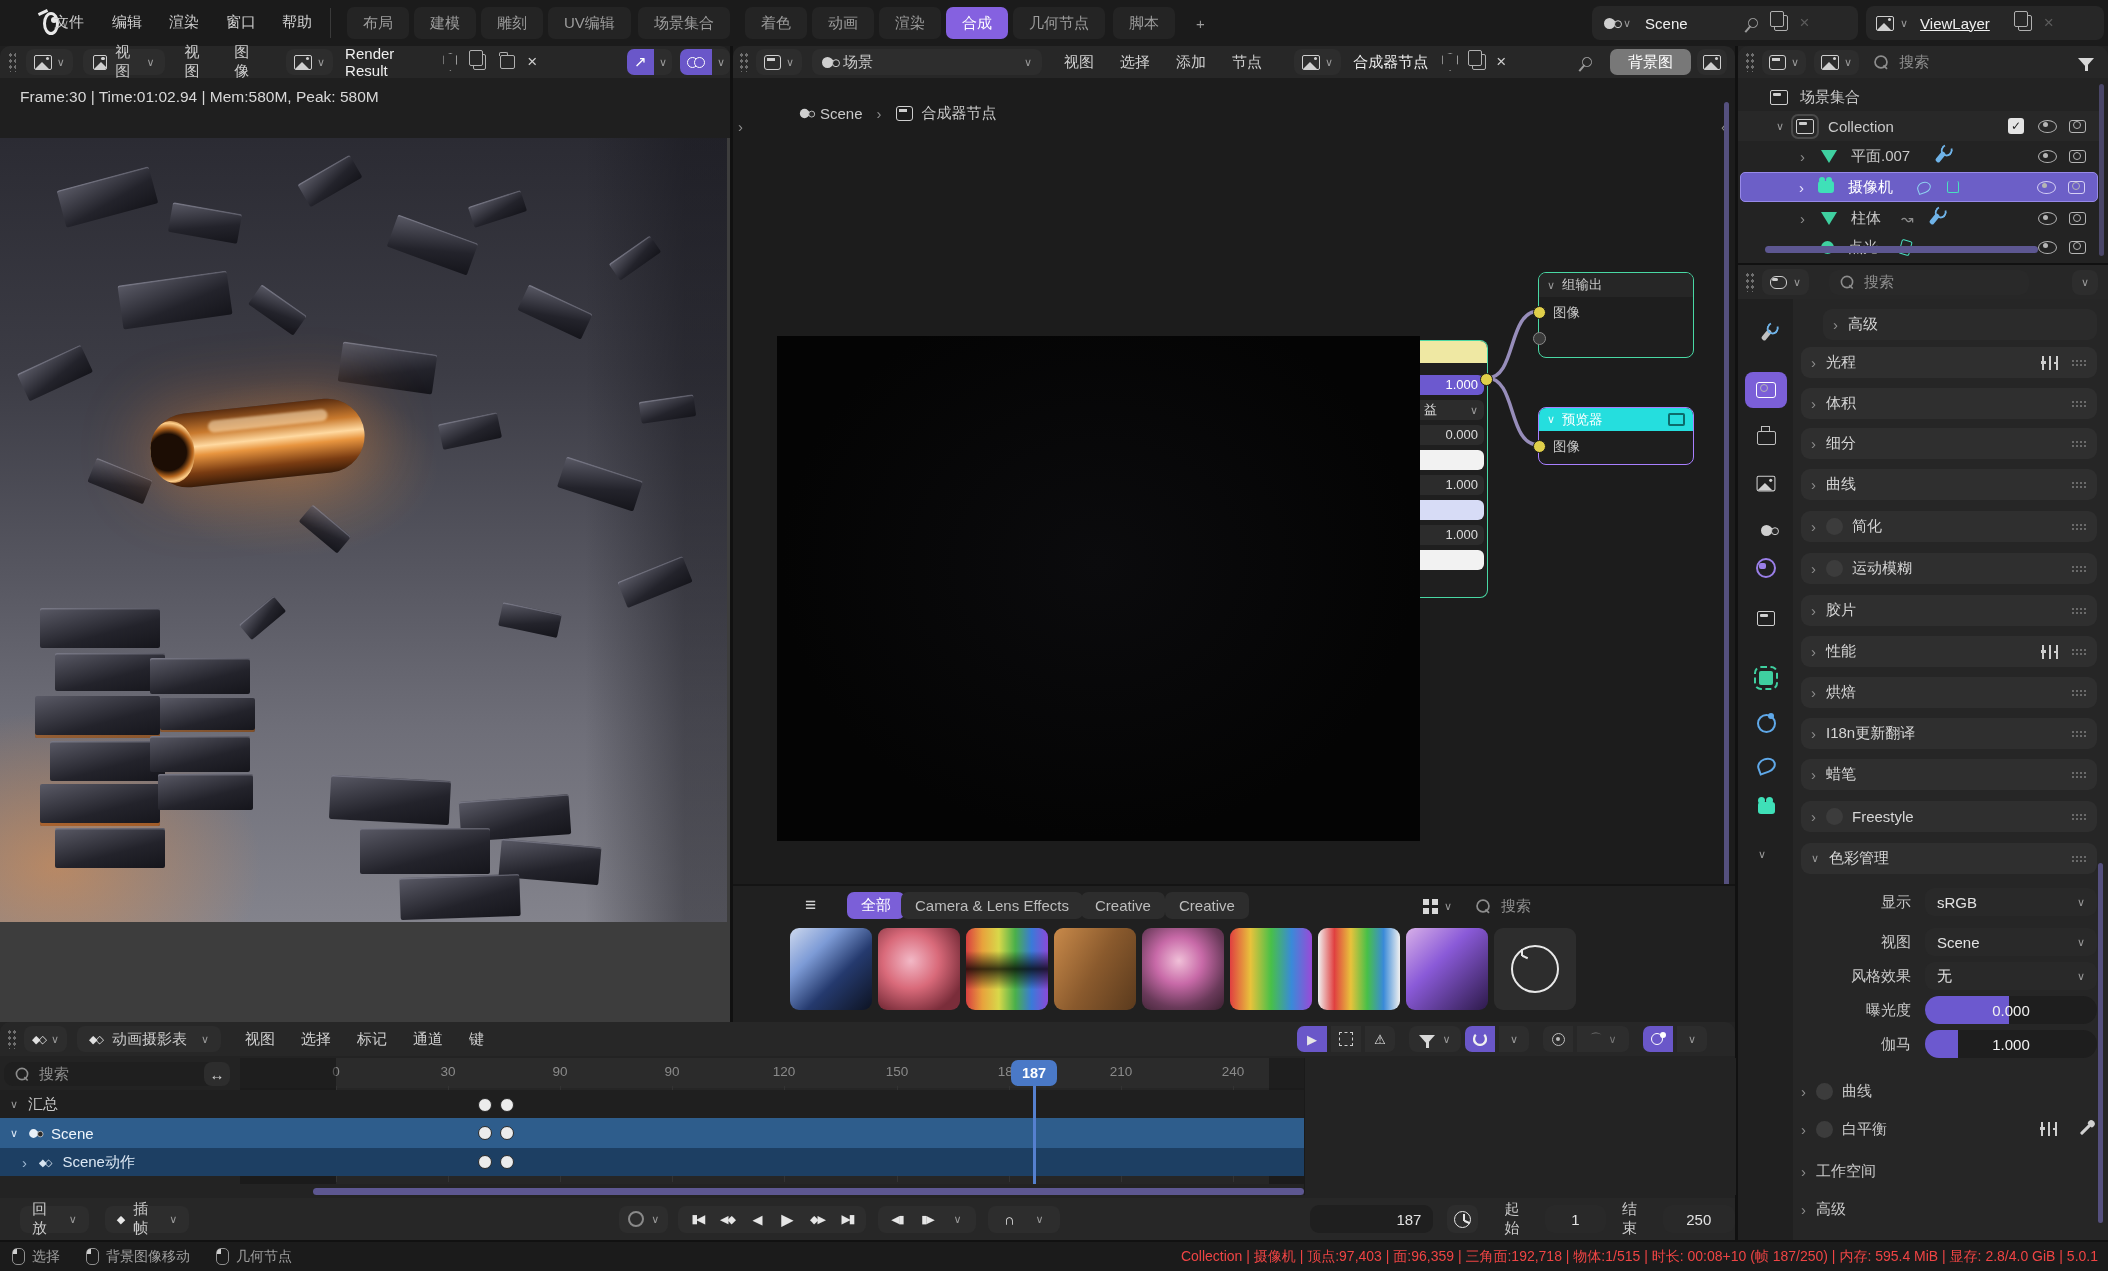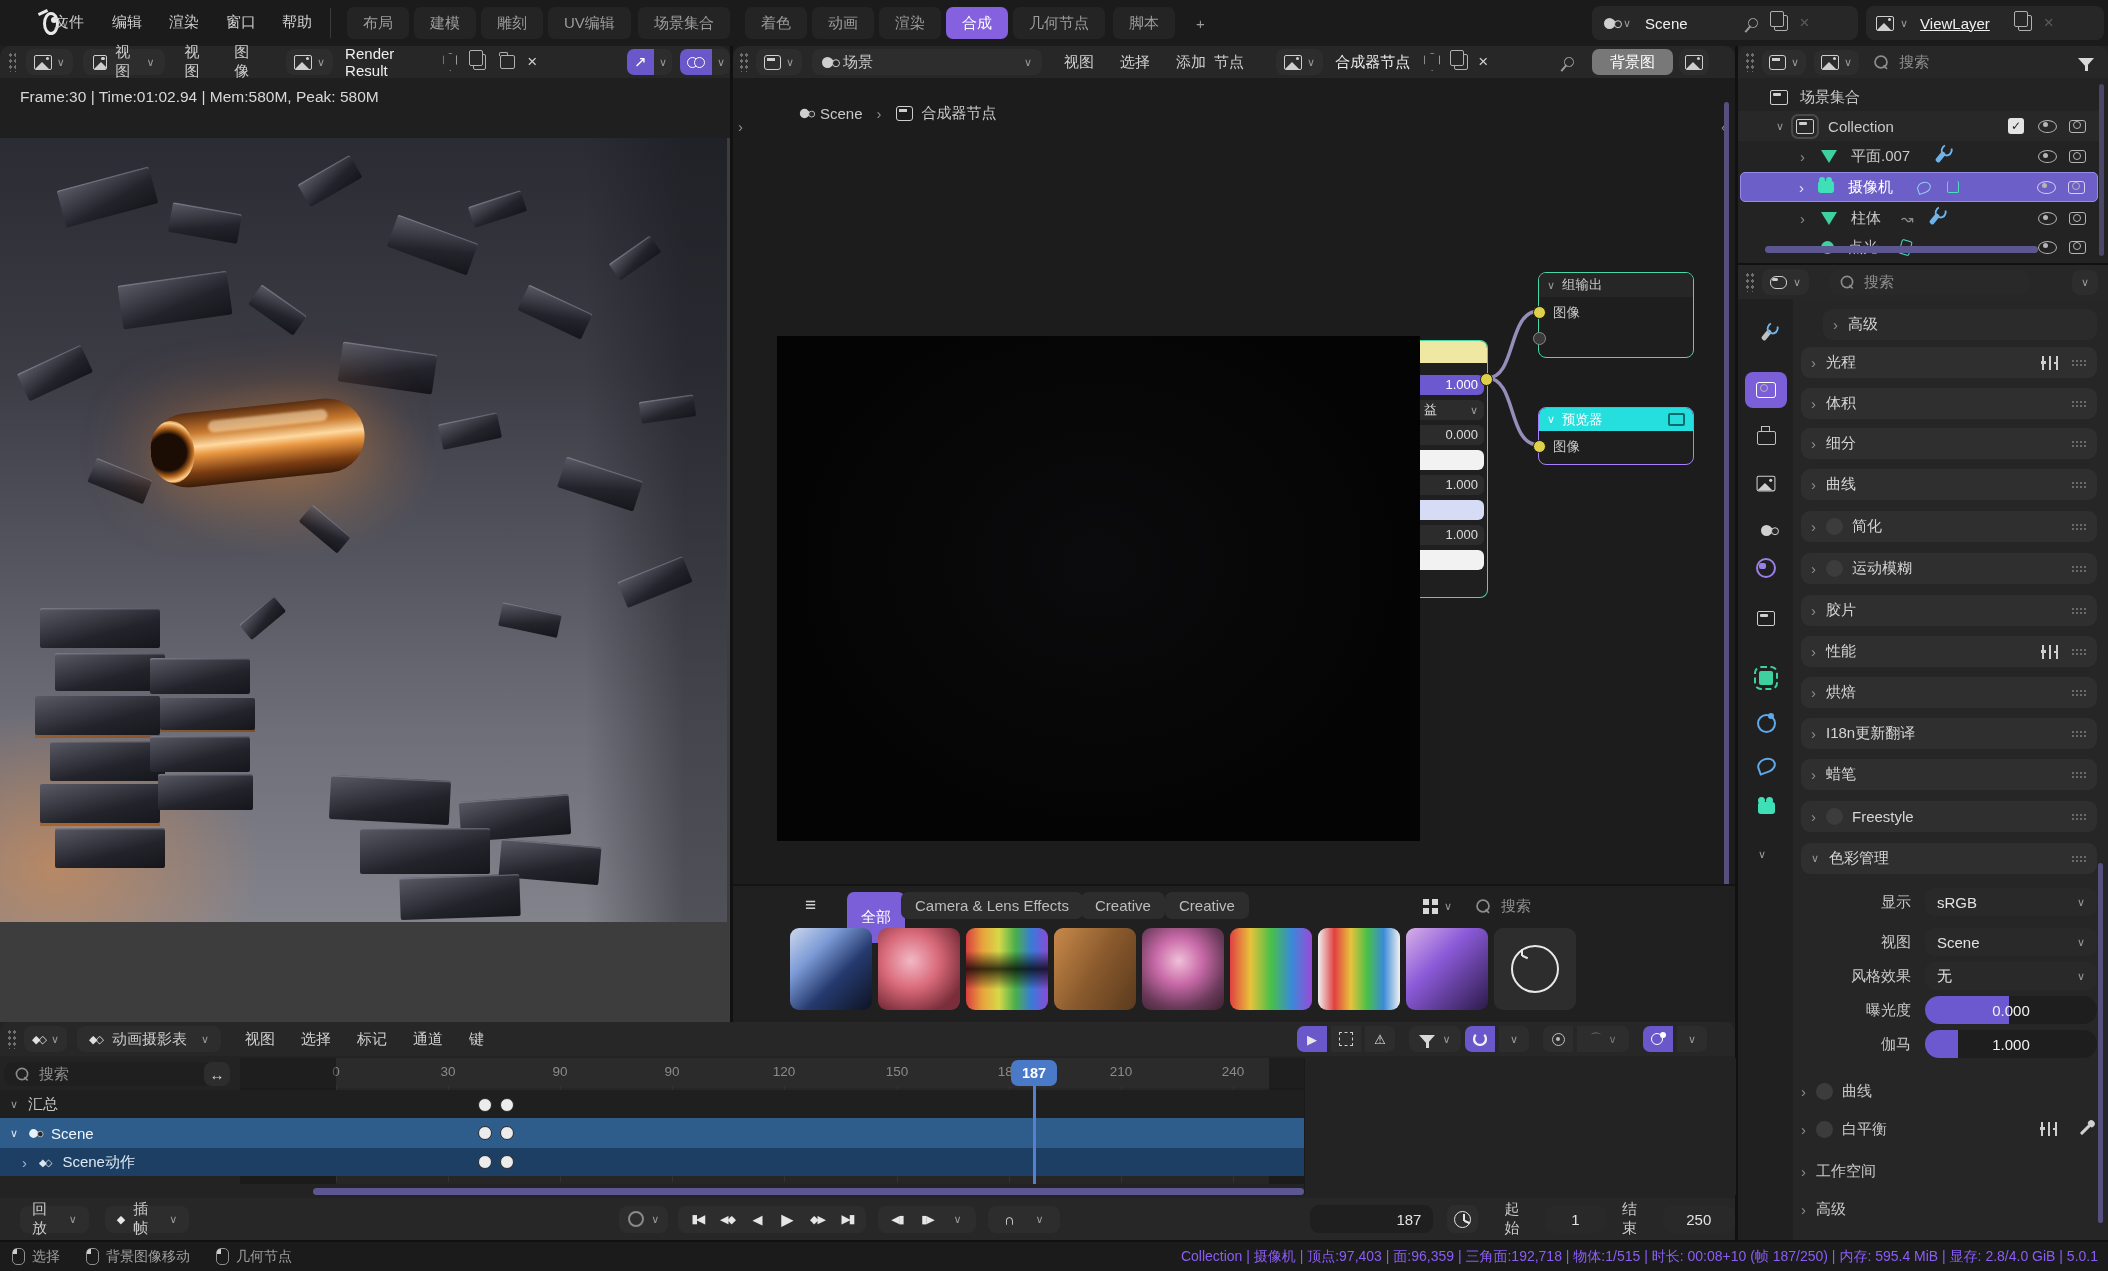--- a/index.html
+++ b/index.html
@@ -244,21 +244,21 @@
           <span class="chev" style="margin-left:5px;">∨</span>
         </div>
       <div class="row pill" style="margin-left:10px;height:26px;width:210px;padding:0 10px;">
           <span class="ic-drop"></span>
           <span class="txt" style="margin-left:10px;">场景</span>
           <span class="chev" style="margin-left:auto;">∨</span>
         </div>
       <span class="menu" style="margin-left:18px;">视图</span>
       <span class="menu" style="margin-left:18px;">选择</span>
       <span class="menu" style="margin-left:18px;">添加</span>
-      <span class="menu" style="">节点</span>
+      <span class="menu" style="margin-left:18px;">节点</span>
       <div class="row pill" style="margin-left:28px;height:26px;padding:0 8px;">
           <span class="ic-img"></span>
           <span class="chev" style="margin-left:5px;">∨</span>
         </div>
       <span class="wht" style="margin-left:12px;">合成器节点</span>
       <span class="ic-shield" style="margin-left:14px;"></span>
       <span class="ic-copy" style="margin-left:14px;"></span>
       <span style="margin-left:10px;color:#cfcfcf;font-size:17px;">×</span>
       <span class="ic-pin" style="margin-left:76px;"></span>
       <div class="row" style="margin-left:18px;height:26px;background:#787878;border-radius:7px;padding:0 18px;color:#fff;">
@@ -315,21 +315,21 @@
           <span style="font-size:13.5px;color:#fdffff;">预览器</span>
           <span style="margin-left:auto;width:13px;height:9px;border:2px solid #0c6b6b;border-radius:2px;"></span>
         </div>
       <div class="sock" style="left:-6px;top:32px;"></div>
       <span class="txt" style="position:absolute;left:14px;top:30px;font-size:13.5px;">图像</span>
     </div>
     <div class="ab" style="left:991px;top:56px;width:5px;height:784px;background:#55507e;border-radius:3px;"></div>
 
     <div class="ab" style="left:0;top:838px;width:1002px;height:138px;background:#202020;border-top:2px solid #141414;">
       <span style="position:absolute;left:72px;top:8px;color:#cfcfcf;font-size:19px;">≡</span>
-      <div class="ab row" style="left:114px;top:6px;height:27px;padding:12px 14px;background:#7b5fd8;border-radius:7px;color:#fff;">
+      <div class="ab row" style="left:114px;top:6px;height:27px;padding:0 14px;background:#7b5fd8;border-radius:7px;color:#fff;">
           <span>全部</span>
         </div>
       <div class="ab row" style="left:168px;top:6px;height:27px;padding:0 14px;background:#2d2d2d;border-radius:7px;color:#bdbdbd;">
           <span>Camera &amp; Lens Effects</span>
         </div>
       <div class="ab row" style="left:348px;top:6px;height:27px;padding:0 14px;background:#2d2d2d;border-radius:7px;color:#bdbdbd;">
           <span>Creative</span>
         </div>
       <div class="ab row" style="left:432px;top:6px;height:27px;padding:0 14px;background:#2d2d2d;border-radius:7px;color:#bdbdbd;">
           <span>Creative</span>
@@ -787,16 +787,16 @@
     </div>
   </div>
 
   <div class="ab row" style="left:0;top:1242px;width:2108px;height:29px;background:#1b1b1b;font-size:14px;color:#9f9f9f;">
     <span class="ic-mouse" style="margin-left:12px;"></span>
     <span style="margin-left:7px;">选择</span>
     <span class="ic-mouse" style="margin-left:26px;"></span>
     <span style="margin-left:7px;">背景图像移动</span>
     <span class="ic-mouse" style="margin-left:26px;"></span>
     <span style="margin-left:7px;">几何节点</span>
-    <span style="margin-left:auto;margin-right:10px;color:#8b5cf6;">Collection | 摄像机 | 顶点:97,403 | 面:96,359 | 三角面:192,718 | 物体:1/515 | 时长: 00:08+10 (帧 187/250) | 内存: 595.4 MiB | 显存: 2.8/4.0 GiB | 5.0.1</span>
+    <span style="margin-left:auto;margin-right:10px;color:#ef4444;">Collection | 摄像机 | 顶点:97,403 | 面:96,359 | 三角面:192,718 | 物体:1/515 | 时长: 00:08+10 (帧 187/250) | 内存: 595.4 MiB | 显存: 2.8/4.0 GiB | 5.0.1</span>
   </div>
 
 </div>
 
 </body></html>

